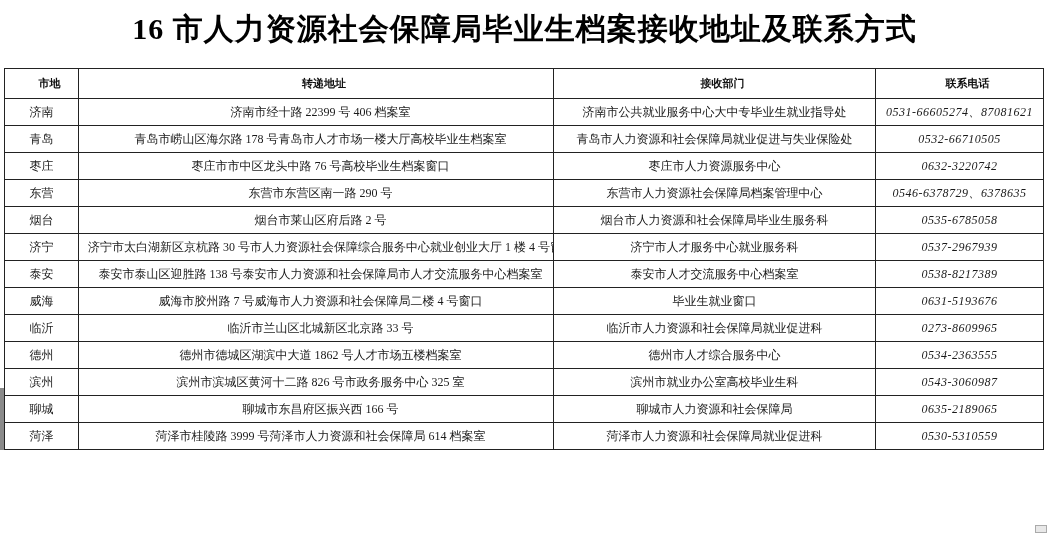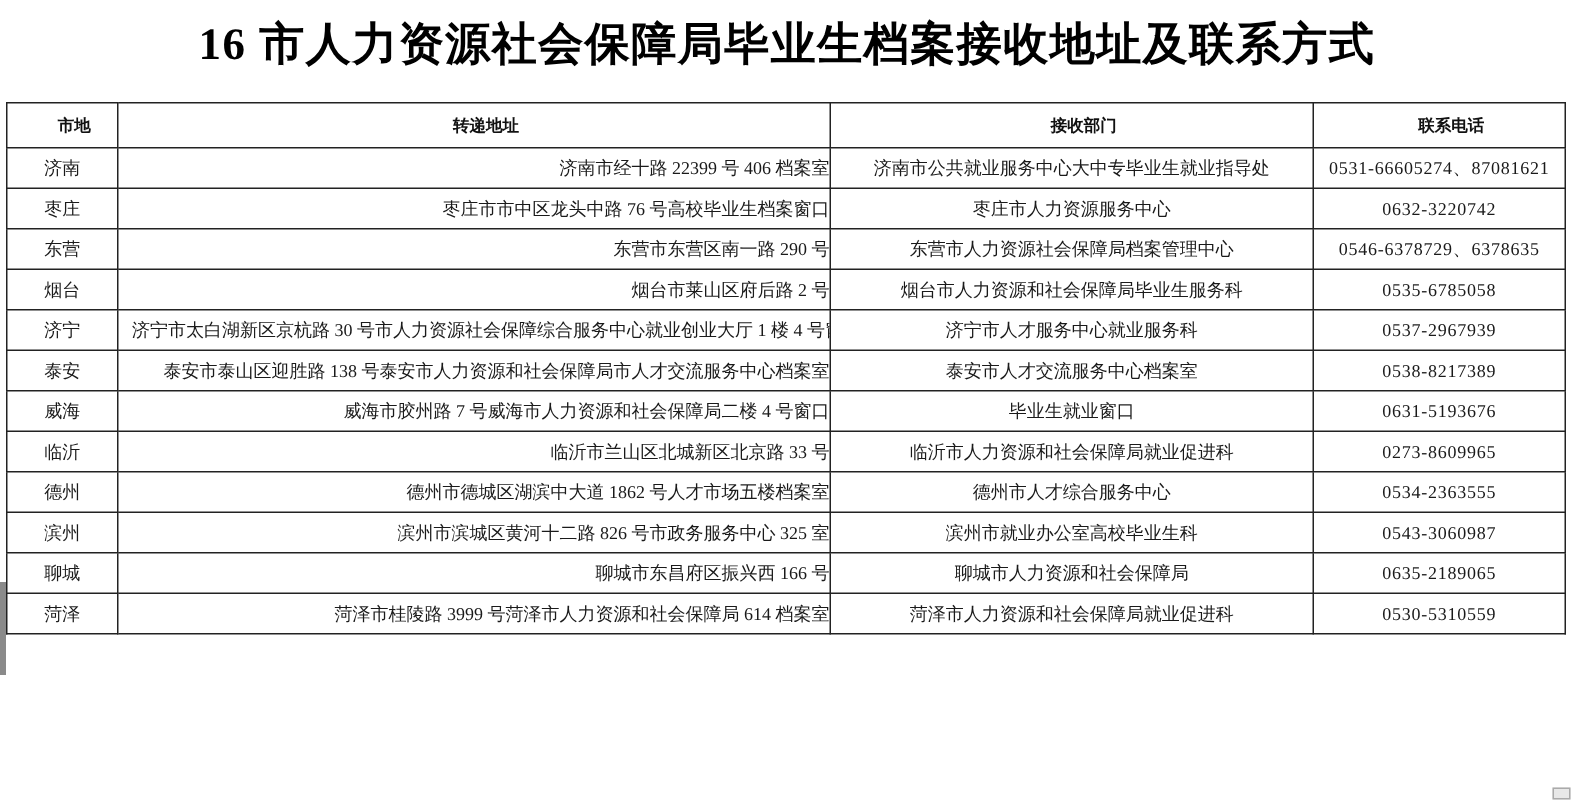--- a/index.html
+++ b/index.html
@@ -41,22 +41,22 @@
     vertical-align:middle;
   }
   .contact-table th {
     height:30px;
     font-size:11px;
     font-weight:bold;
     color:#111111;
     padding-left:16px;
   }
   .contact-table td { height:27px; color:#1a1a1a; }
-  .contact-table td.address { text-align:right; padding-left:9px; }
-  .contact-table td.phone { letter-spacing:0.5px; }
+  .contact-table td.address { text-align:center; padding-left:9px; }
+  .contact-table td.phone { letter-spacing:0.5px;font-style:italic; }
   
   .edge-artifact {
     position:absolute;
     left:0; top:388px;
     width:4px; height:62px;
     background:#8a8a8a;
   }
   .corner-artifact {
     position:absolute;
     right:2px; bottom:1px;
@@ -86,20 +86,26 @@
         <th>接收部门</th>
         <th>联系电话</th>
       </tr>
     </thead>
     <tbody>
         <tr>
           <td class="city">济南</td>
           <td class="address">济南市经十路 22399 号 406 档案室</td>
           <td class="department">济南市公共就业服务中心大中专毕业生就业指导处</td>
           <td class="phone">0531-66605274、87081621</td>
+        </tr>
+        <tr>
+          <td class="city">青岛</td>
+          <td class="address">青岛市崂山区海尔路 178 号青岛市人才市场一楼大厅高校毕业生档案室</td>
+          <td class="department">青岛市人力资源和社会保障局就业促进与失业保险处</td>
+          <td class="phone">0532-66710505</td>
         </tr>
         <tr>
           <td class="city">枣庄</td>
           <td class="address">枣庄市市中区龙头中路 76 号高校毕业生档案窗口</td>
           <td class="department">枣庄市人力资源服务中心</td>
           <td class="phone">0632-3220742</td>
         </tr>
         <tr>
           <td class="city">东营</td>
           <td class="address">东营市东营区南一路 290 号</td>

